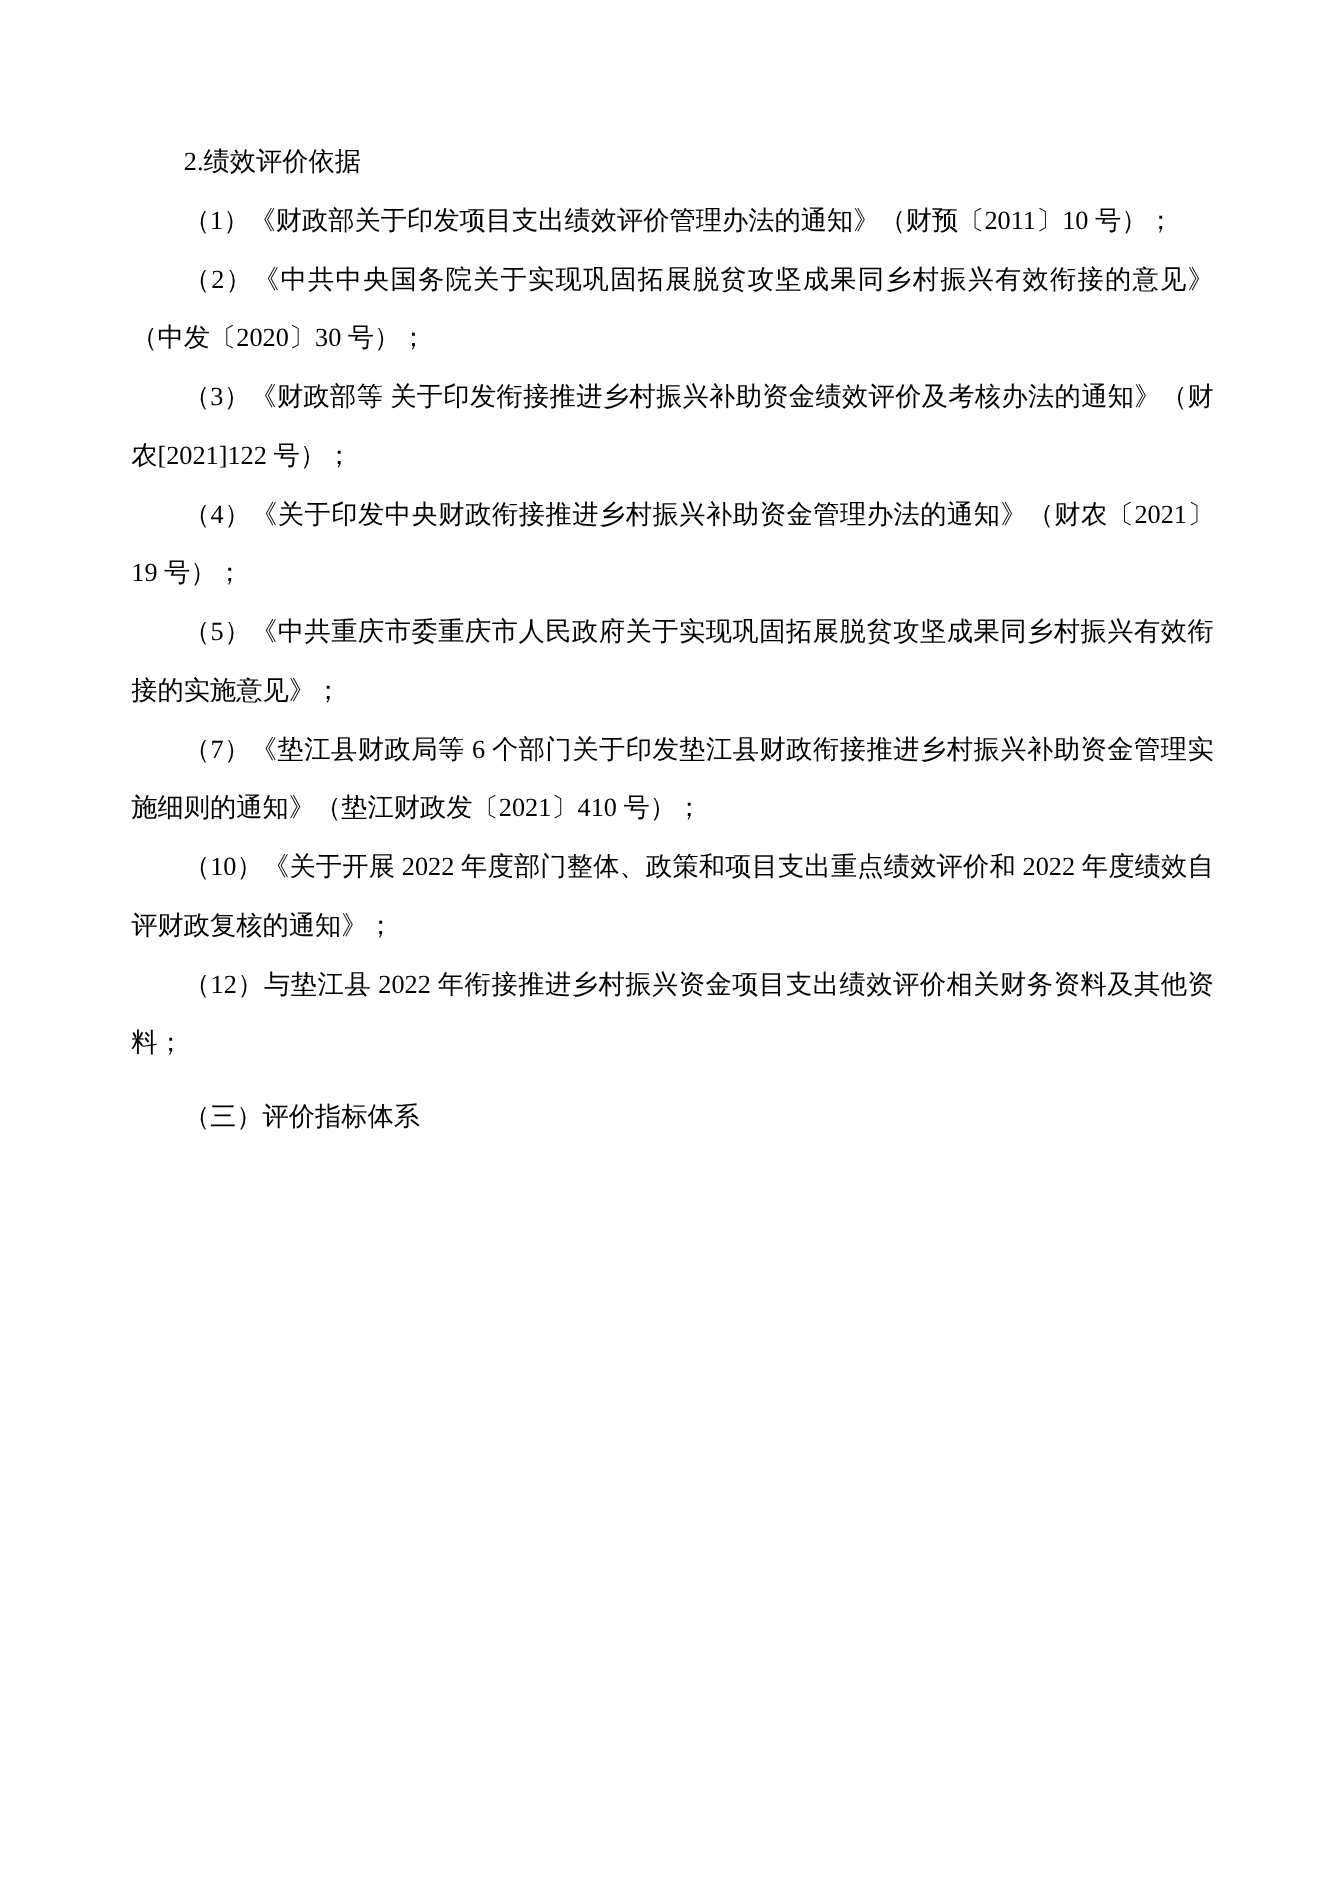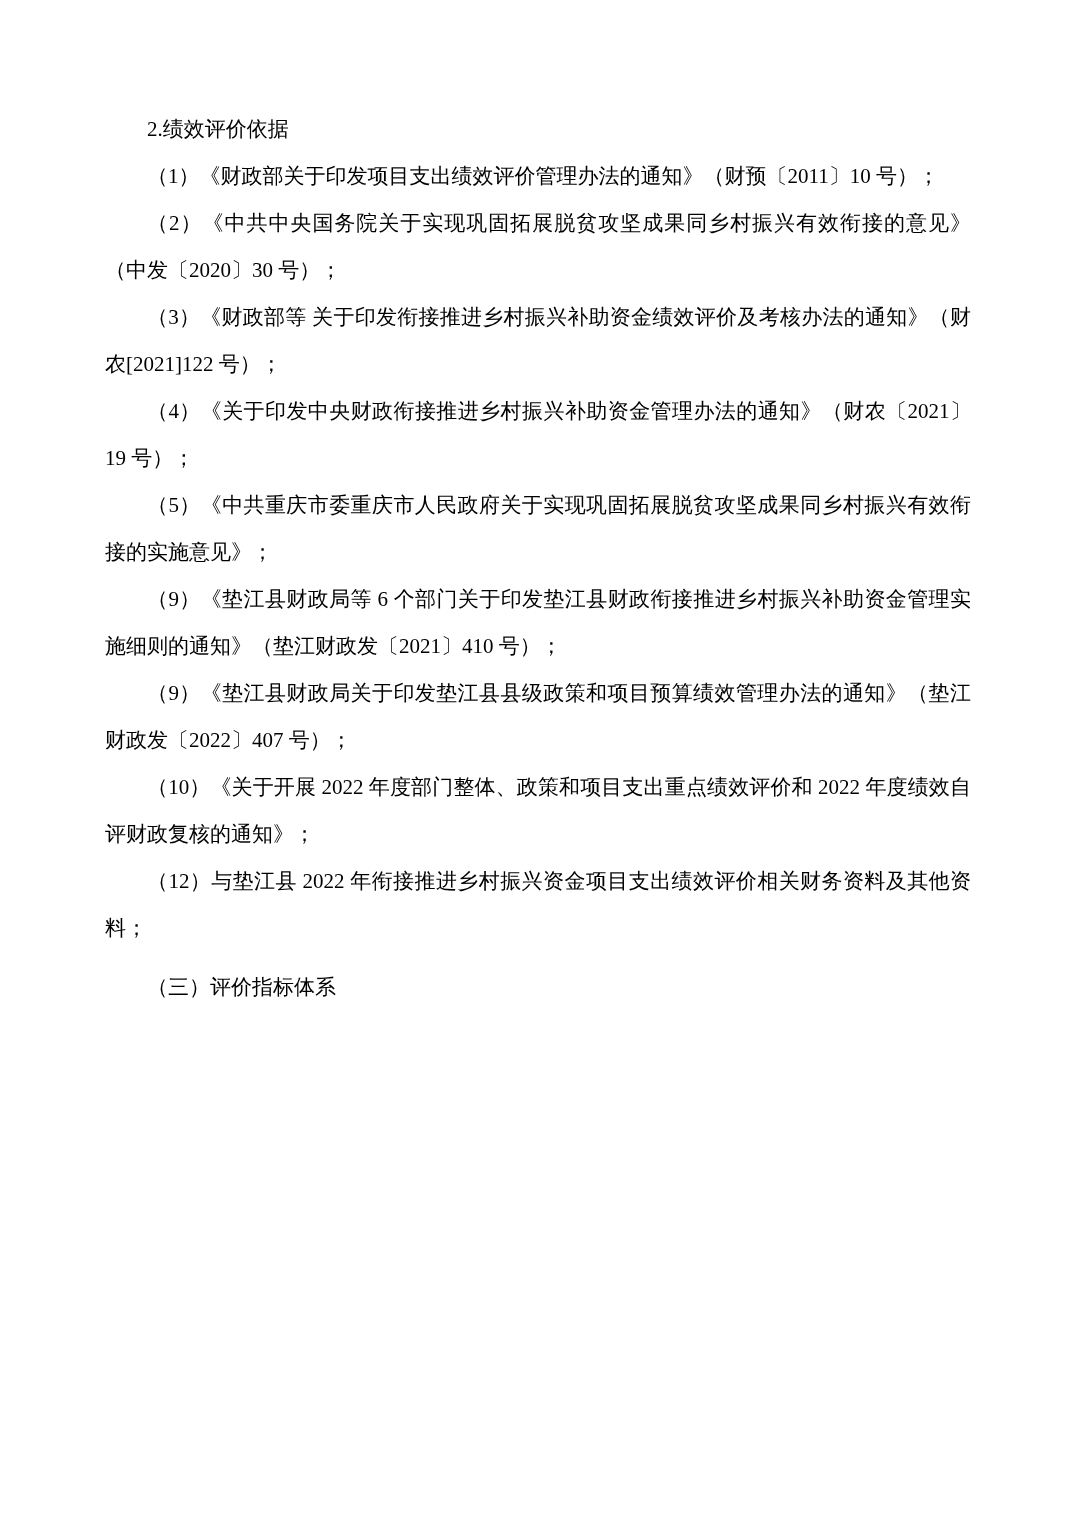--- a/index.html
+++ b/index.html
@@ -46,21 +46,20 @@
 
 <div class="page">
 
   <h2 class="doc-heading">2.绩效评价依据</h2>
 
   <p>（1）《财政部关于印发项目支出绩效评价管理办法的通知》（财预〔2011〕10 号）；</p>
   <p>（2）《中共中央国务院关于实现巩固拓展脱贫攻坚成果同乡村振兴有效衔接的意见》（中发〔2020〕30 号）；</p>
   <p>（3）《财政部等 关于印发衔接推进乡村振兴补助资金绩效评价及考核办法的通知》（财农[2021]122 号）；</p>
   <p>（4）《关于印发中央财政衔接推进乡村振兴补助资金管理办法的通知》（财农〔2021〕19 号）；</p>
   <p>（5）《中共重庆市委重庆市人民政府关于实现巩固拓展脱贫攻坚成果同乡村振兴有效衔接的实施意见》；</p>
-  <p>（9）《垫江县财政局等 6 个部门关于印发垫江县财政衔接推进乡村振兴补助资金管理实施细则的通知》（垫江财政发〔2021〕410 号）；</p>
-  <p>（9）《垫江县财政局关于印发垫江县县级政策和项目预算绩效管理办法的通知》（垫江财政发〔2022〕407 号）；</p>
+  <p>（7）《垫江县财政局等 6 个部门关于印发垫江县财政衔接推进乡村振兴补助资金管理实施细则的通知》（垫江财政发〔2021〕410 号）；</p>
   <p>（10）《关于开展 2022 年度部门整体、政策和项目支出重点绩效评价和 2022 年度绩效自评财政复核的通知》；</p>
   <p>（12）与垫江县 2022 年衔接推进乡村振兴资金项目支出绩效评价相关财务资料及其他资料；</p>
 
   <h3 class="sub-heading">（三）评价指标体系</h3>
 
 
 </div>
 
 </body></html>

